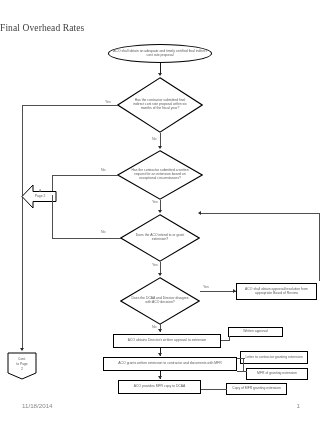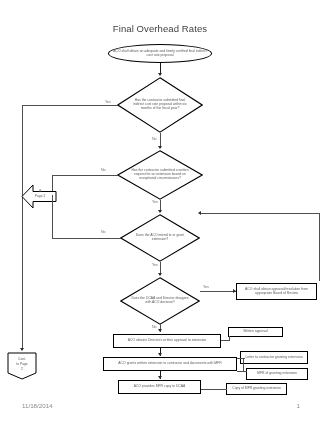--- a/index.html
+++ b/index.html
@@ -21,24 +21,25 @@
     width: 320px;
     height: 426px;
     background: #ffffff;
   }
   
   .title {
     position: absolute;
     left: 0;
     top: 23px;
     width: 320px;
-    text-align: center;
+    text-align: left;
     font-size: 9.5px;
     letter-spacing: 0.1px;
     color: #3f3f3f;
+    font-family: Liberation Serif, serif;
   }
   
   .node {
     position: absolute;
     box-sizing: border-box;
     display: flex;
     align-items: center;
     justify-content: center;
     text-align: center;
     line-height: 1.12;

